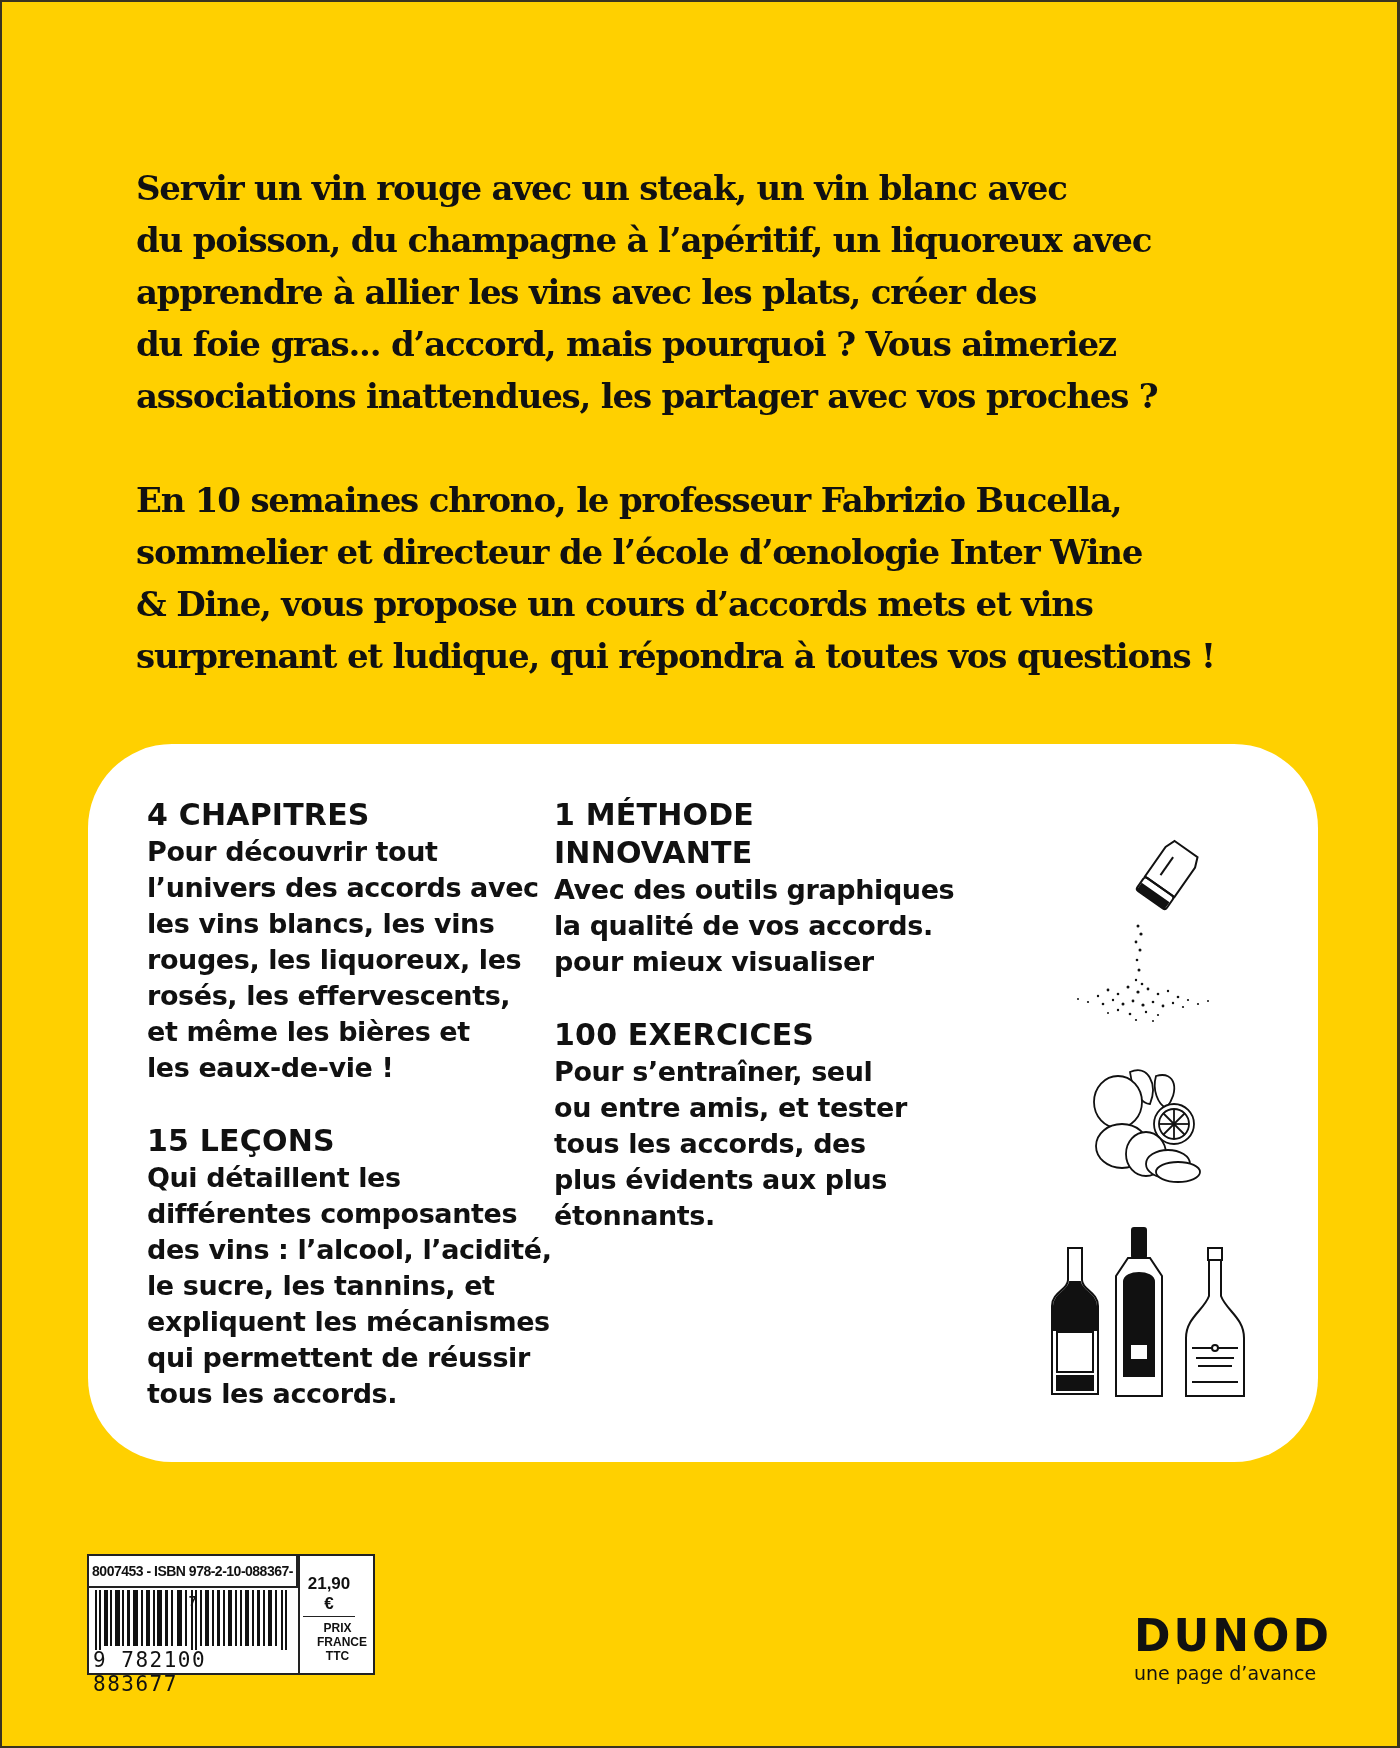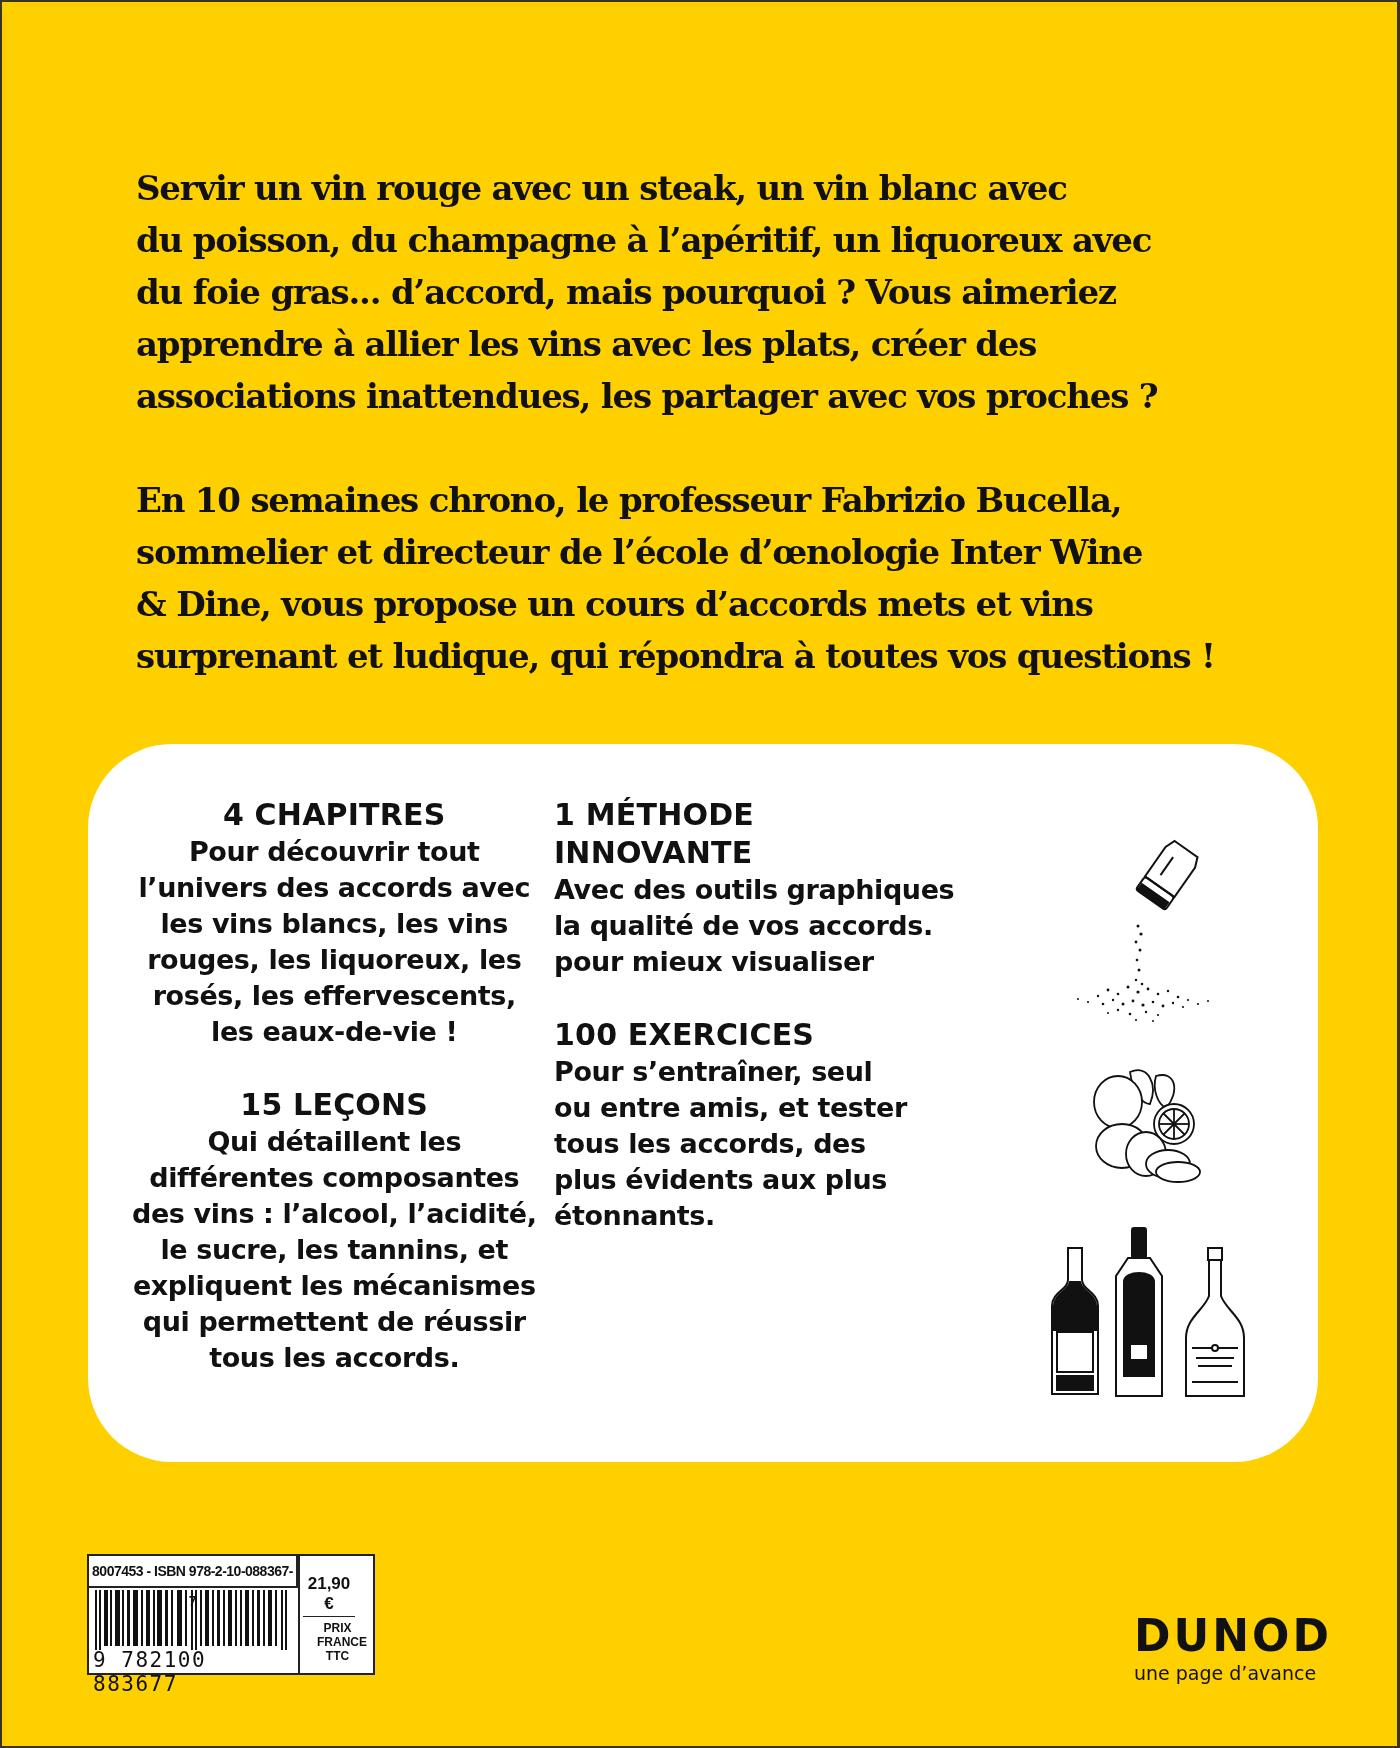--- a/index.html
+++ b/index.html
@@ -35,21 +35,21 @@
     font-family: "DejaVu Sans", "Liberation Sans", sans-serif;
     font-weight: bold; font-size: 27px; line-height: 36px;
     letter-spacing: -0.4px;
   }
   .col .block + .block { margin-top: 36px; }
   .col h3 {
     margin: 0; font-size: 30px; line-height: 38px; font-weight: 900;
     letter-spacing: 0.2px;
   }
   .col .line { display: block; white-space: nowrap; }
-  .col-left { left: 44px; top: 52px; text-align: center; }
+  .col-left { left: 59px; top: 52px; }
   .col-mid { left: 466px; top: 52px; }
 
   .illus { position: absolute; }
   .illus-salt { left: 970px; top: 80px; width: 160px; height: 200px; }
   .illus-lemon { left: 1000px; top: 320px; width: 130px; height: 120px; }
   .illus-bottles { left: 960px; top: 482px; width: 220px; height: 175px; }
 
   .barcode-box {
     position: absolute; left: 85px; top: 1552px;
     width: 288px; height: 121px;
@@ -92,41 +92,42 @@
   }
   .logo-tag { font-size: 19px; line-height: 22px; margin-top: 4px; }
 </style>
 </head>
 <body>
 
 <div class="intro">
   <p>
     <span class="line">Servir un vin rouge avec un steak, un vin blanc avec</span>
     <span class="line">du poisson, du champagne à l’apéritif, un liquoreux avec</span>
+    <span class="line">apprendre à allier les vins avec les plats, créer des</span>
     <span class="line">du foie gras... d’accord, mais pourquoi ? Vous aimeriez</span>
-    <span class="line">apprendre à allier les vins avec les plats, créer des</span>
     <span class="line">associations inattendues, les partager avec vos proches ?</span>
   </p>
   <p>
     <span class="line">En 10 semaines chrono, le professeur Fabrizio Bucella,</span>
     <span class="line">sommelier et directeur de l’école d’œnologie Inter Wine</span>
     <span class="line">&amp; Dine, vous propose un cours d’accords mets et vins</span>
     <span class="line">surprenant et ludique, qui répondra à toutes vos questions !</span>
   </p>
 </div>
 
 <div class="card">
   <div class="col col-left">
     <div class="block">
       <h3>4 CHAPITRES</h3>
       <span class="line">Pour découvrir tout</span>
       <span class="line">l’univers des accords avec</span>
       <span class="line">les vins blancs, les vins</span>
       <span class="line">rouges, les liquoreux, les</span>
       <span class="line">rosés, les effervescents,</span>
+      <span class="line">et même les bières et</span>
       <span class="line">les eaux-de-vie !</span>
     </div>
     <div class="block">
       <h3>15 LEÇONS</h3>
       <span class="line">Qui détaillent les</span>
       <span class="line">différentes composantes</span>
       <span class="line">des vins : l’alcool, l’acidité,</span>
       <span class="line">le sucre, les tannins, et</span>
       <span class="line">expliquent les mécanismes</span>
       <span class="line">qui permettent de réussir</span>

